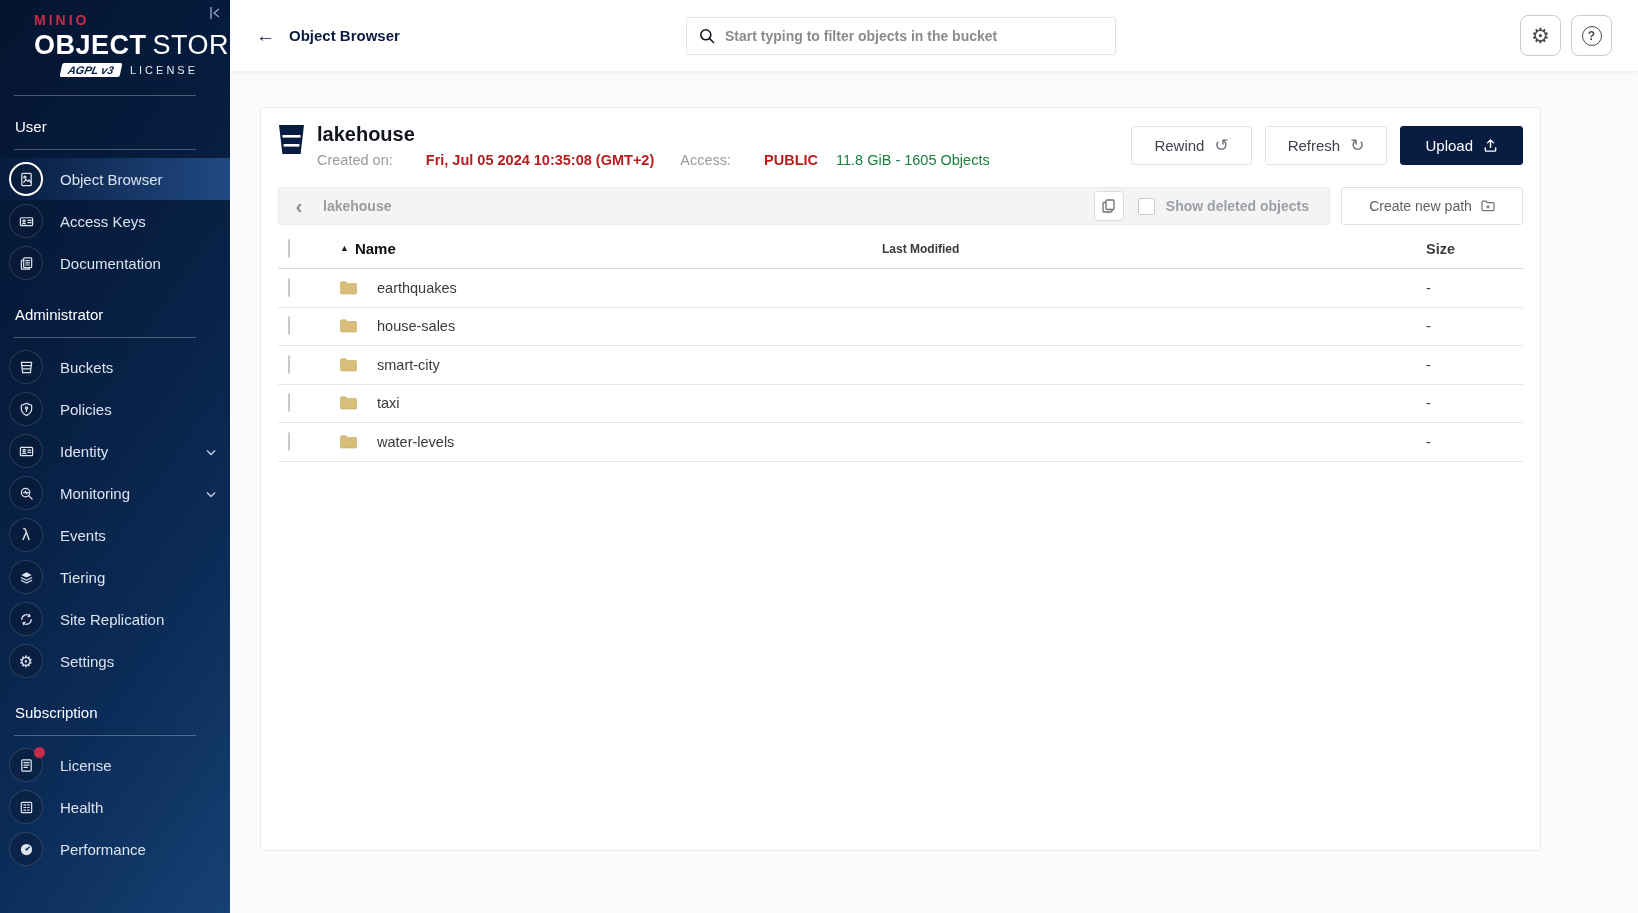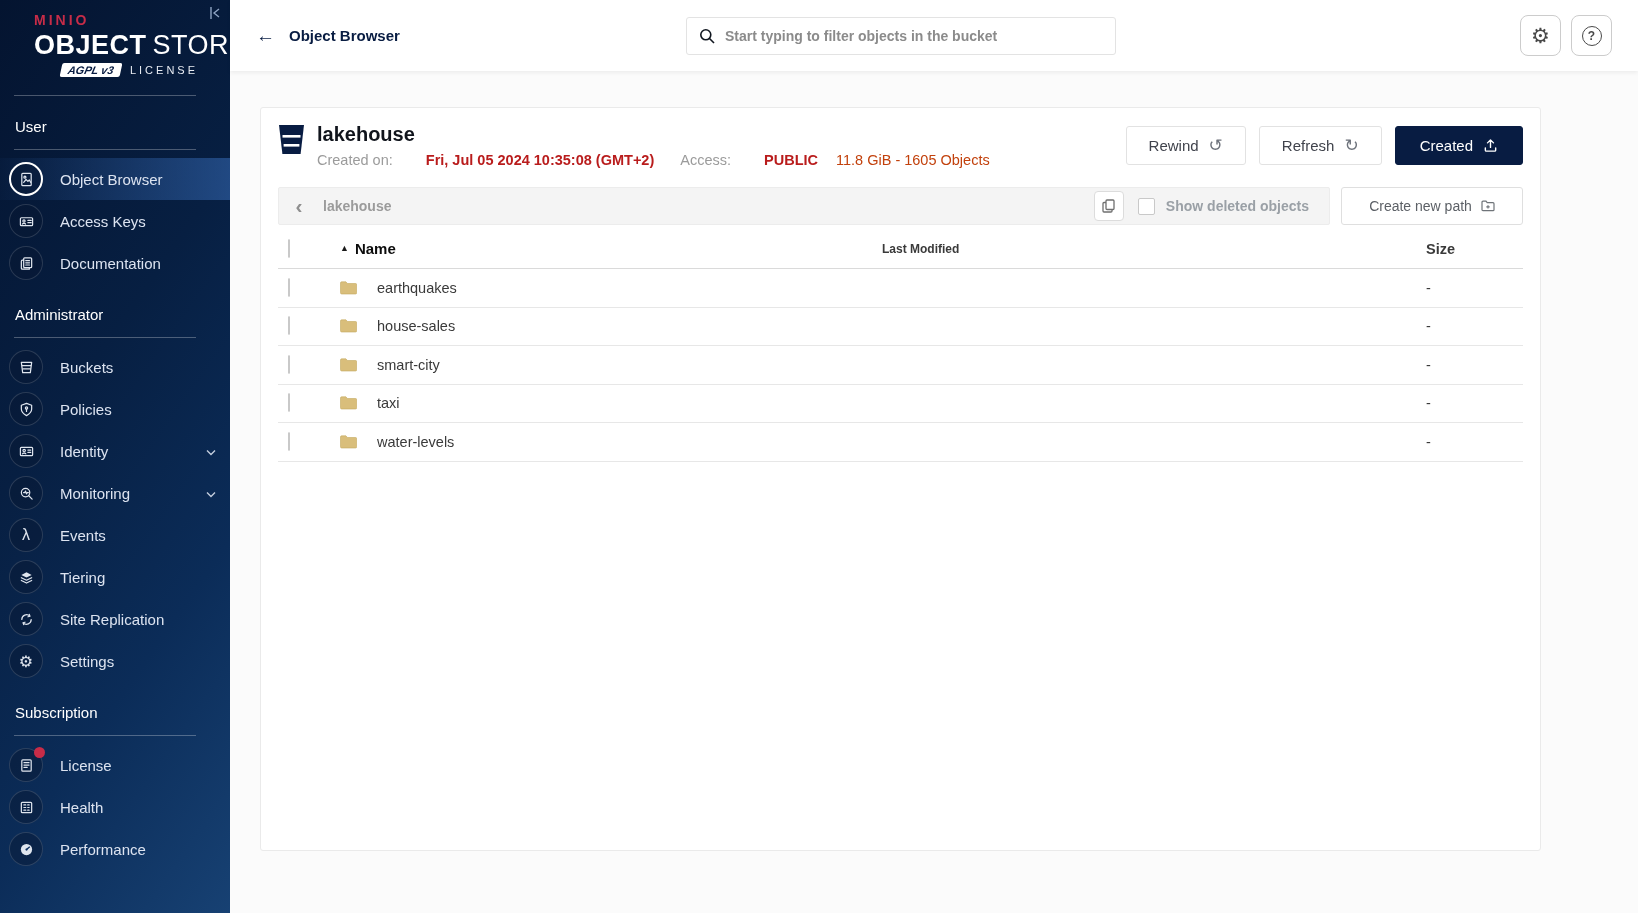--- a/index.html
+++ b/index.html
@@ -59,21 +59,21 @@
 
   
   .content { flex:1; padding:36px 97px 0 30px; }
   .card { width:1281px; height:744px; background:#fff; border:1px solid #eaeaea; border-radius:3px;
           padding:14px 17px; }
   .card-head { display:flex; align-items:flex-start; }
   .bucket-icon { margin:2px 12px 0 0; }
   .bucket-title { font-size:20px; font-weight:bold; color:#10141c; line-height:1.2; }
   .bucket-meta { display:flex; align-items:center; gap:10px; margin-top:6px; font-size:14.5px; color:#9b9b9b; }
   .meta-strong { font-weight:bold; color:#b91c1c;padding-left:23px; }
-  .meta-stats { color:#c2410c; margin-left:8px; }
+  .meta-stats { color:#15803d; margin-left:8px; }
   .head-actions { margin-left:auto; display:flex; gap:13px; margin-top:4px; }
   .btn { height:39px; padding:0 22px; border:1px solid #e2e2e2; border-radius:3px; background:#fff;
          font-size:15px; color:#40434c; display:flex; align-items:center; gap:10px; cursor:pointer;
          font-family:"Liberation Sans", sans-serif; }
   .btn .bicon { color:#6d727b; font-size:17px; }
   .btn.primary { background:#081C42; border-color:#081C42; color:#fff; padding:0 24px; }
   .upload-svg { stroke:#fff; fill:none; stroke-width:1.5; stroke-linecap:round; stroke-linejoin:round; }
 
   
   .pathrow { display:flex; margin-top:19px; gap:11px; }
@@ -332,21 +332,21 @@
           <div class="head-actions">
             <button class="btn">
               <span>Rewind</span>
               <span class="bicon">↺</span>
             </button>
             <button class="btn">
               <span>Refresh</span>
               <span class="bicon">↻</span>
             </button>
             <button class="btn primary">
-              <span>Created</span>
+              <span>Upload</span>
               <svg class="upload-svg" width="15" height="15" viewBox="0 0 16 16">
                   <path d="M8 10V2.5M4.8 5.2L8 2l3.2 3.2M2.5 10.5V13a1 1 0 0 0 1 1h9a1 1 0 0 0 1-1v-2.5"></path>
                 </svg>
             </button>
           </div>
         </div>
 
         <div class="pathrow">
           <div class="pathbar">
             <span class="path-chevron">‹</span>

